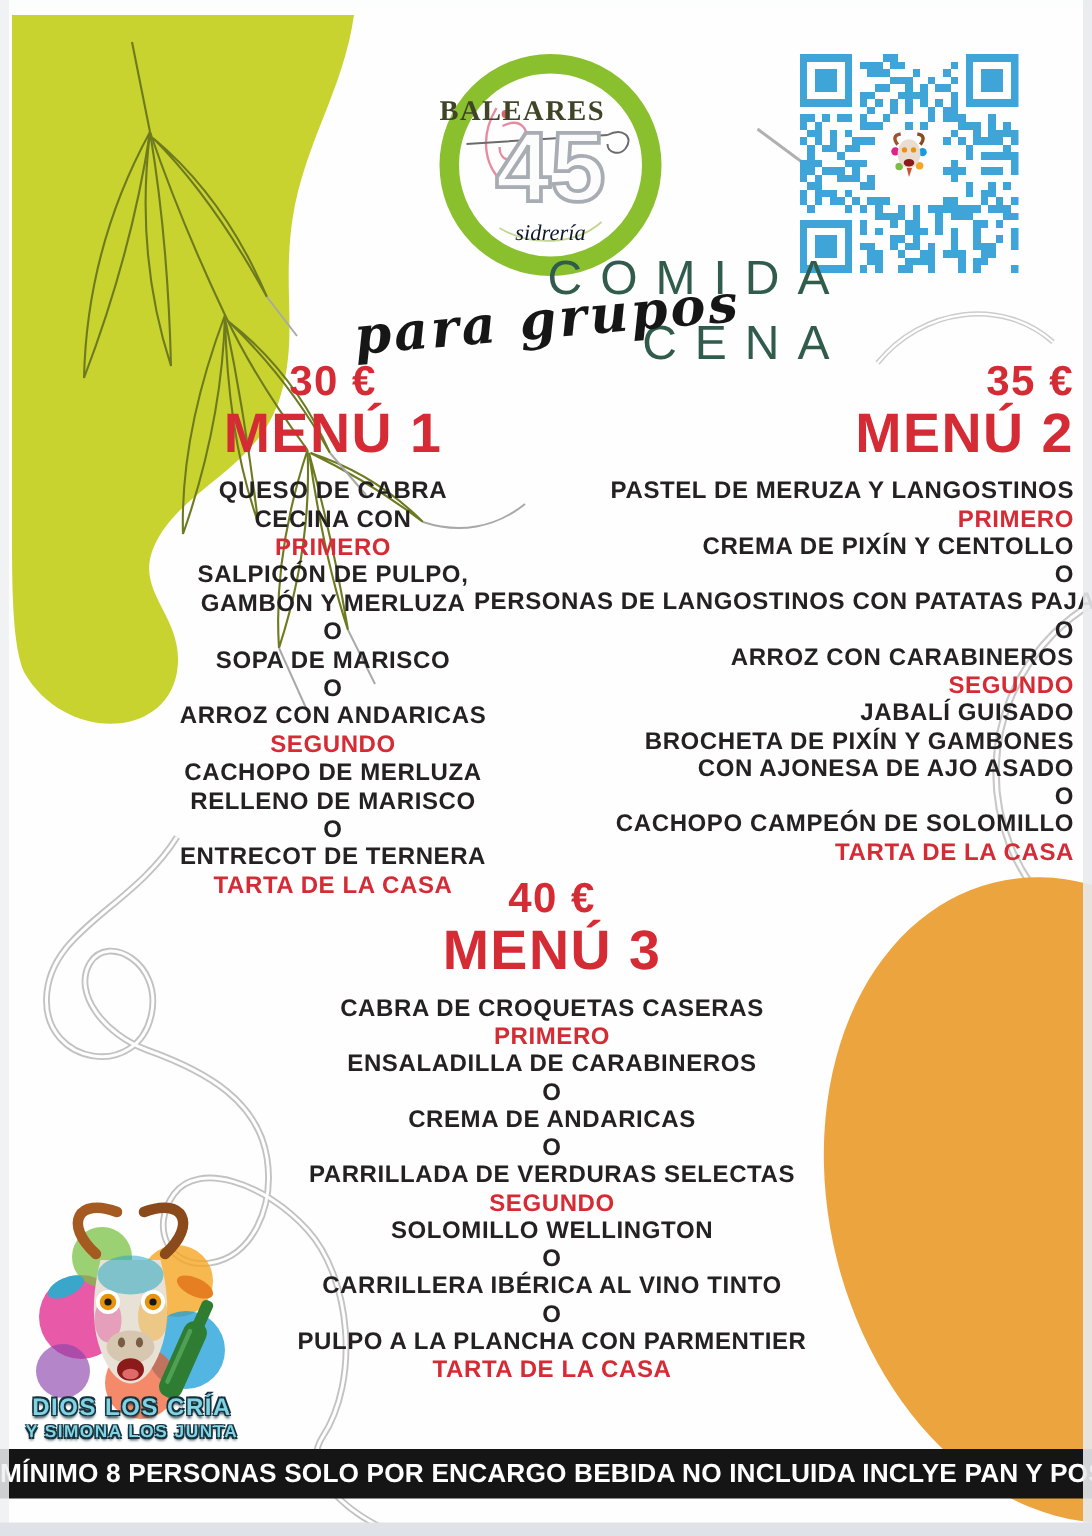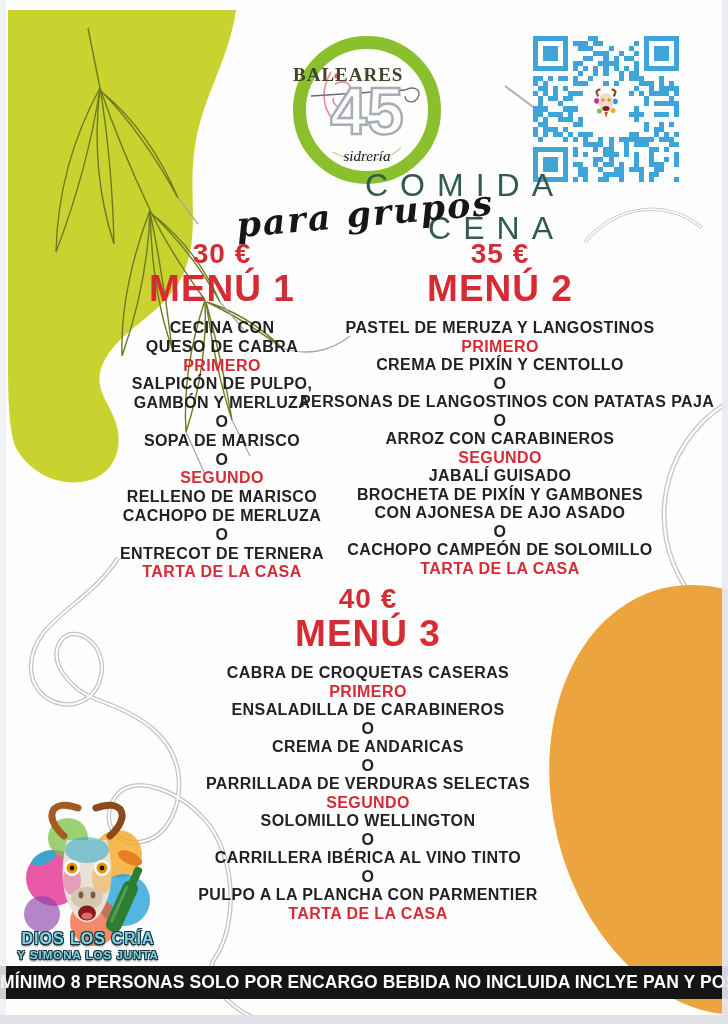--- a/index.html
+++ b/index.html
@@ -59,21 +59,21 @@
     margin:2px 0 0 0;color:var(--accent-red);font-weight:bold;font-size:37px;
     line-height:1;letter-spacing:1px;
   }
   .menu .items{margin-top:12px;}
   .menu .items .line{
     font-weight:bold;font-size:16px;line-height:18.8px;letter-spacing:0.4px;
     color:var(--text-dark);white-space:nowrap;
   }
   .menu .items .section{color:var(--accent-red);}
   .menu-1{left:72px;top:240px;width:300px;}
-  .menu-2{left:300px;top:240px;width:400px;}
+  .menu-2{left:316px;top:240px;width:400px;text-align:right;}
   .menu-3{left:168px;top:585px;width:400px;}
   .menu-2 .items .line,.menu-3 .items .line{line-height:18.5px;}
 
   
   .goat{position:absolute;left:12px;top:798px;width:152px;height:172px;z-index:2;}
   .goat-cap{
     position:absolute;left:0;right:0;text-align:center;font-weight:bold;
     color:var(--caption-blue);letter-spacing:1px;line-height:1;
     text-shadow:1px 1px 0 #16323e,-1px -1px 0 #16323e,1px -1px 0 #16323e,-1px 1px 0 #16323e,0 2px 2px #16323e;
   }
@@ -528,31 +528,32 @@
   </svg>
 
   <div class="title-line title-comida">COMIDA</div>
   <div class="title-line title-cena">CENA</div>
   <div class="title-script">para grupos</div>
 
   <section class="menu menu-1">
     <div class="price">30 €</div>
     <h2>MENÚ 1</h2>
     <div class="items">
+        <div class="line dish">QUESO DE CABRA</div>
         <div class="line dish">CECINA CON</div>
-        <div class="line dish">QUESO DE CABRA</div>
         <div class="line section">PRIMERO</div>
         <div class="line dish">SALPICÓN DE PULPO,</div>
         <div class="line dish">GAMBÓN Y MERLUZA</div>
         <div class="line separator">O</div>
         <div class="line dish">SOPA DE MARISCO</div>
         <div class="line separator">O</div>
+        <div class="line dish">ARROZ CON ANDARICAS</div>
         <div class="line section">SEGUNDO</div>
+        <div class="line dish">CACHOPO DE MERLUZA</div>
         <div class="line dish">RELLENO DE MARISCO</div>
-        <div class="line dish">CACHOPO DE MERLUZA</div>
         <div class="line separator">O</div>
         <div class="line dish">ENTRECOT DE TERNERA</div>
         <div class="line section">TARTA DE LA CASA</div>
       </div>
   </section>
 
   <section class="menu menu-2">
     <div class="price">35 €</div>
     <h2>MENÚ 2</h2>
     <div class="items">

